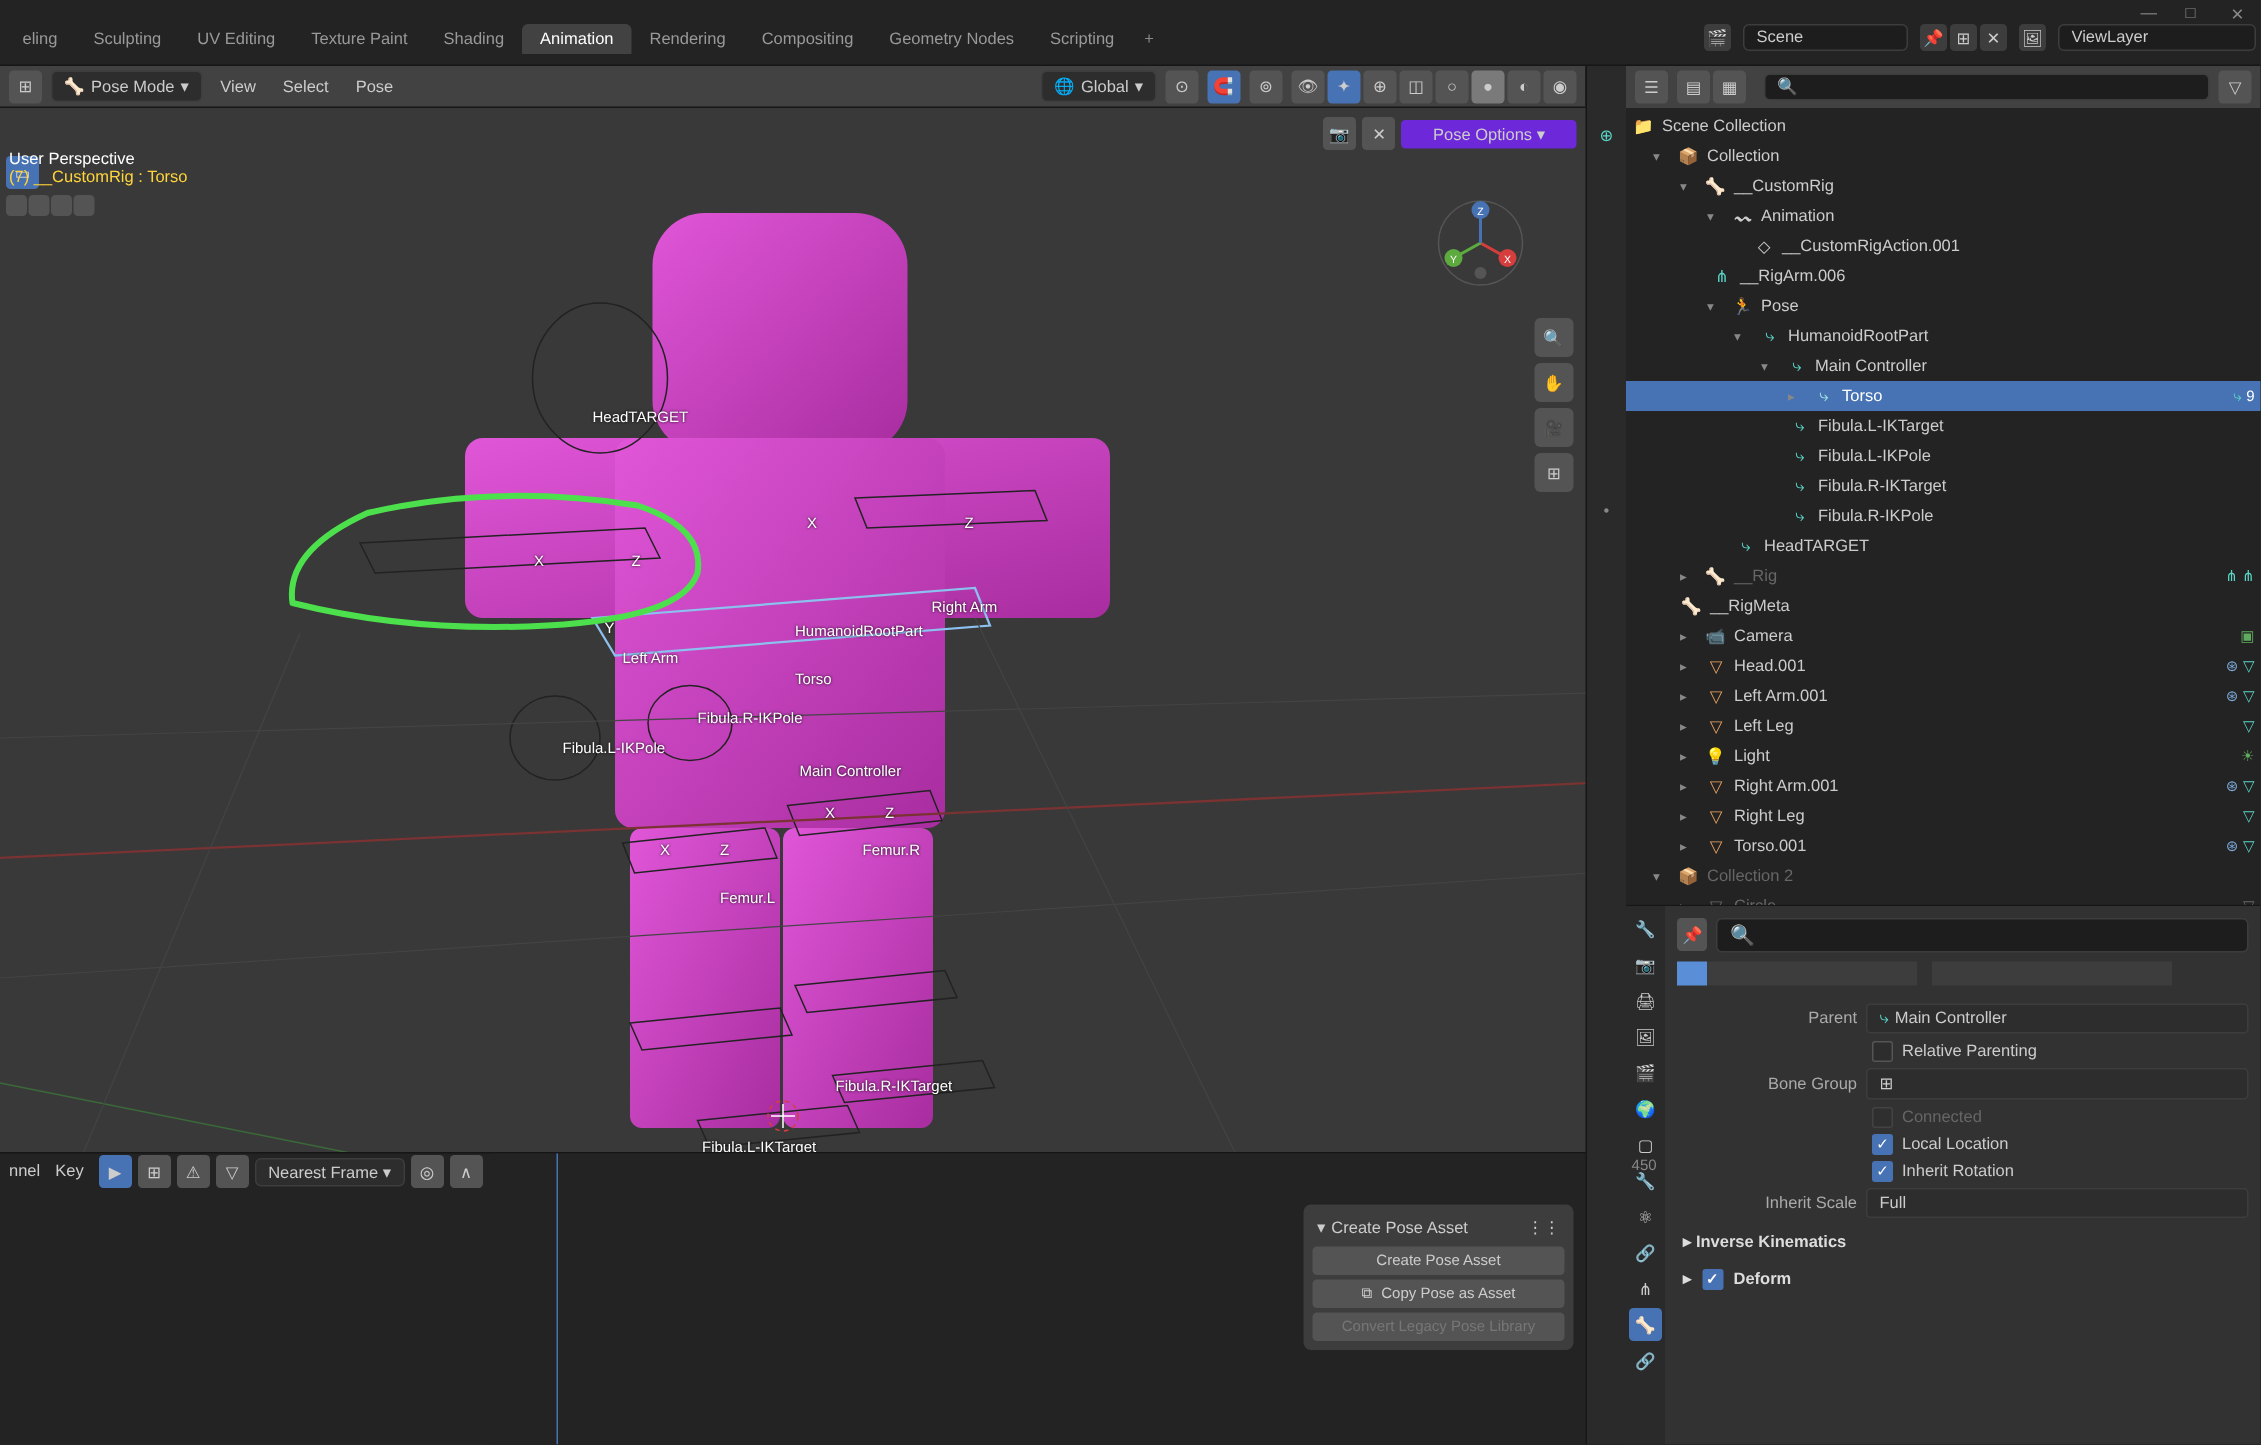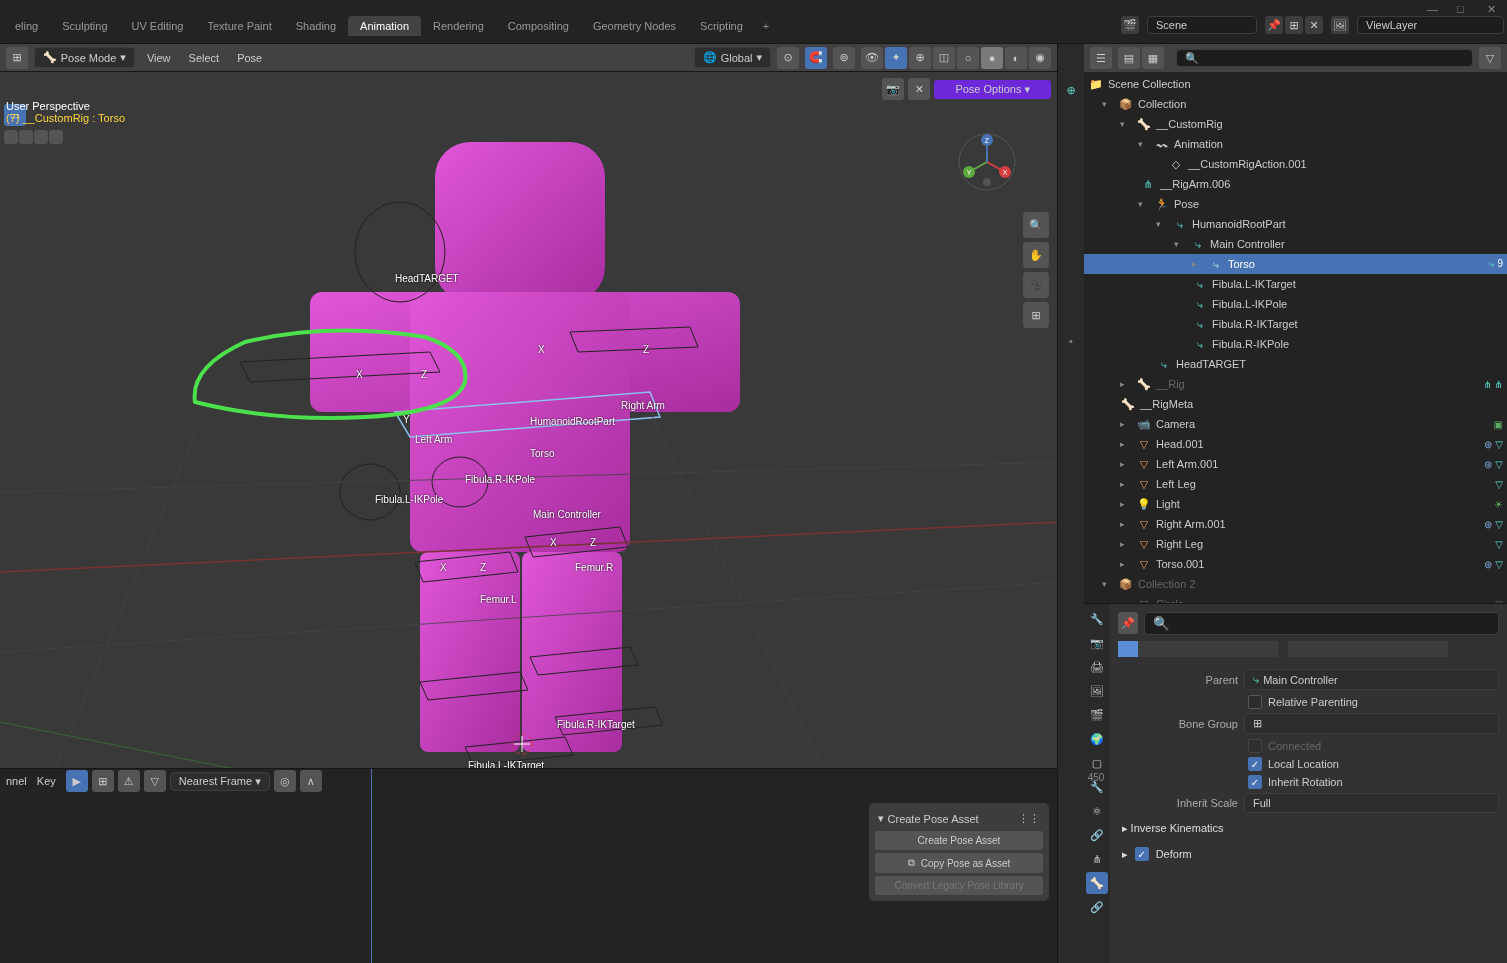--- a/index.html
+++ b/index.html
@@ -9,21 +9,21 @@
     .window-controls { display: flex; gap: 20px; align-items: center; }
     .window-control { width: 10px; height: 10px; color: #888; cursor: pointer; }
     
     .workspace-tabs { background: #232323; height: 28px; display: flex; align-items: flex-start; padding: 0 3px; border-bottom: 1px solid #161616; }
     .workspace-tab { padding: 4px 12px; color: #999; cursor: pointer; }
     .workspace-tab.active { background: #424242; color: #fff; border-radius: 4px 4px 0 0; }
     .add-tab { padding: 4px 8px; color: #888; cursor: pointer; }
     
     .header-right { margin-left: auto; display: flex; align-items: center; gap: 8px; }
     .header-input { background: #1d1d1d; border: 1px solid #3d3d3d; border-radius: 4px; padding: 2px 8px; color: #ccc; font-size: 11px; width: 110px; }
-    .header-input.wide { width: 147px; }
+    .header-input.wide { width: 132px; }
     .header-icon-group { display: flex; gap: 2px; }
     .header-icon-btn { width: 18px; height: 18px; background: #3d3d3d; border-radius: 3px; display: flex; align-items: center; justify-content: center; cursor: pointer; }
     
     .main-layout { display: flex; height: calc(100% - 44px); }
     .viewport-column { display: flex; flex-direction: column; flex: 1; }
     
     .viewport-header { background: #424242; height: 28px; display: flex; align-items: center; padding: 0 6px; gap: 6px; border-bottom: 1px solid #161616; }
     .mode-select { background: #2d2d2d; border: 1px solid #3d3d3d; border-radius: 4px; padding: 3px 8px; color: #ccc; font-size: 11px; display: flex; align-items: center; gap: 4px; }
     .viewport-menu-item { padding: 2px 6px; color: #ccc; cursor: pointer; }
     .icon-button-sq { width: 22px; height: 22px; background: #545454; border-radius: 3px; display: flex; align-items: center; justify-content: center; cursor: pointer; }
@@ -80,21 +80,21 @@
     .props-search { width: 100%; background: #1d1d1d; border: 1px solid #3d3d3d; border-radius: 4px; padding: 3px 8px; color: #ccc; margin-bottom: 8px; }
     .color-swatches { display: flex; gap: 0; margin-bottom: 12px; }
     .swatch { width: 20px; height: 16px; }
     .prop-row { display: flex; align-items: center; margin-bottom: 5px; gap: 6px; }
     .prop-label { width: 120px; text-align: right; color: #aaa; font-size: 11px; }
     .prop-value { flex: 1; background: #2d2d2d; border: 1px solid #3d3d3d; border-radius: 3px; padding: 3px 8px; font-size: 11px; display: flex; align-items: center; gap: 4px; }
     .prop-check { display: flex; align-items: center; gap: 6px; padding-left: 130px; margin-bottom: 4px; }
     .checkbox { width: 14px; height: 14px; background: #2d2d2d; border: 1px solid #555; border-radius: 2px; display: flex; align-items: center; justify-content: center; }
     .checkbox.checked { background: #4772b3; border-color: #4772b3; }
     .checkbox.checked::after { content: "✓"; color: #fff; font-size: 10px; }
-    .section-header { padding: 4px; color: #ddd; margin-top: 4px; cursor: pointer; }
+    .section-header { padding: 4px; color: #ddd; margin-top: 4px; cursor: pointer; font-weight: bold; }
     
     .icon-teal { color: #5ad5c8; }
     .icon-orange { color: #e8a05f; }
     .icon-blue { color: #7ba8d8; }
     .icon-green { color: #5fab5f; }
   </style>
 </head>
 <body>
 
 <div class="top-menu">

